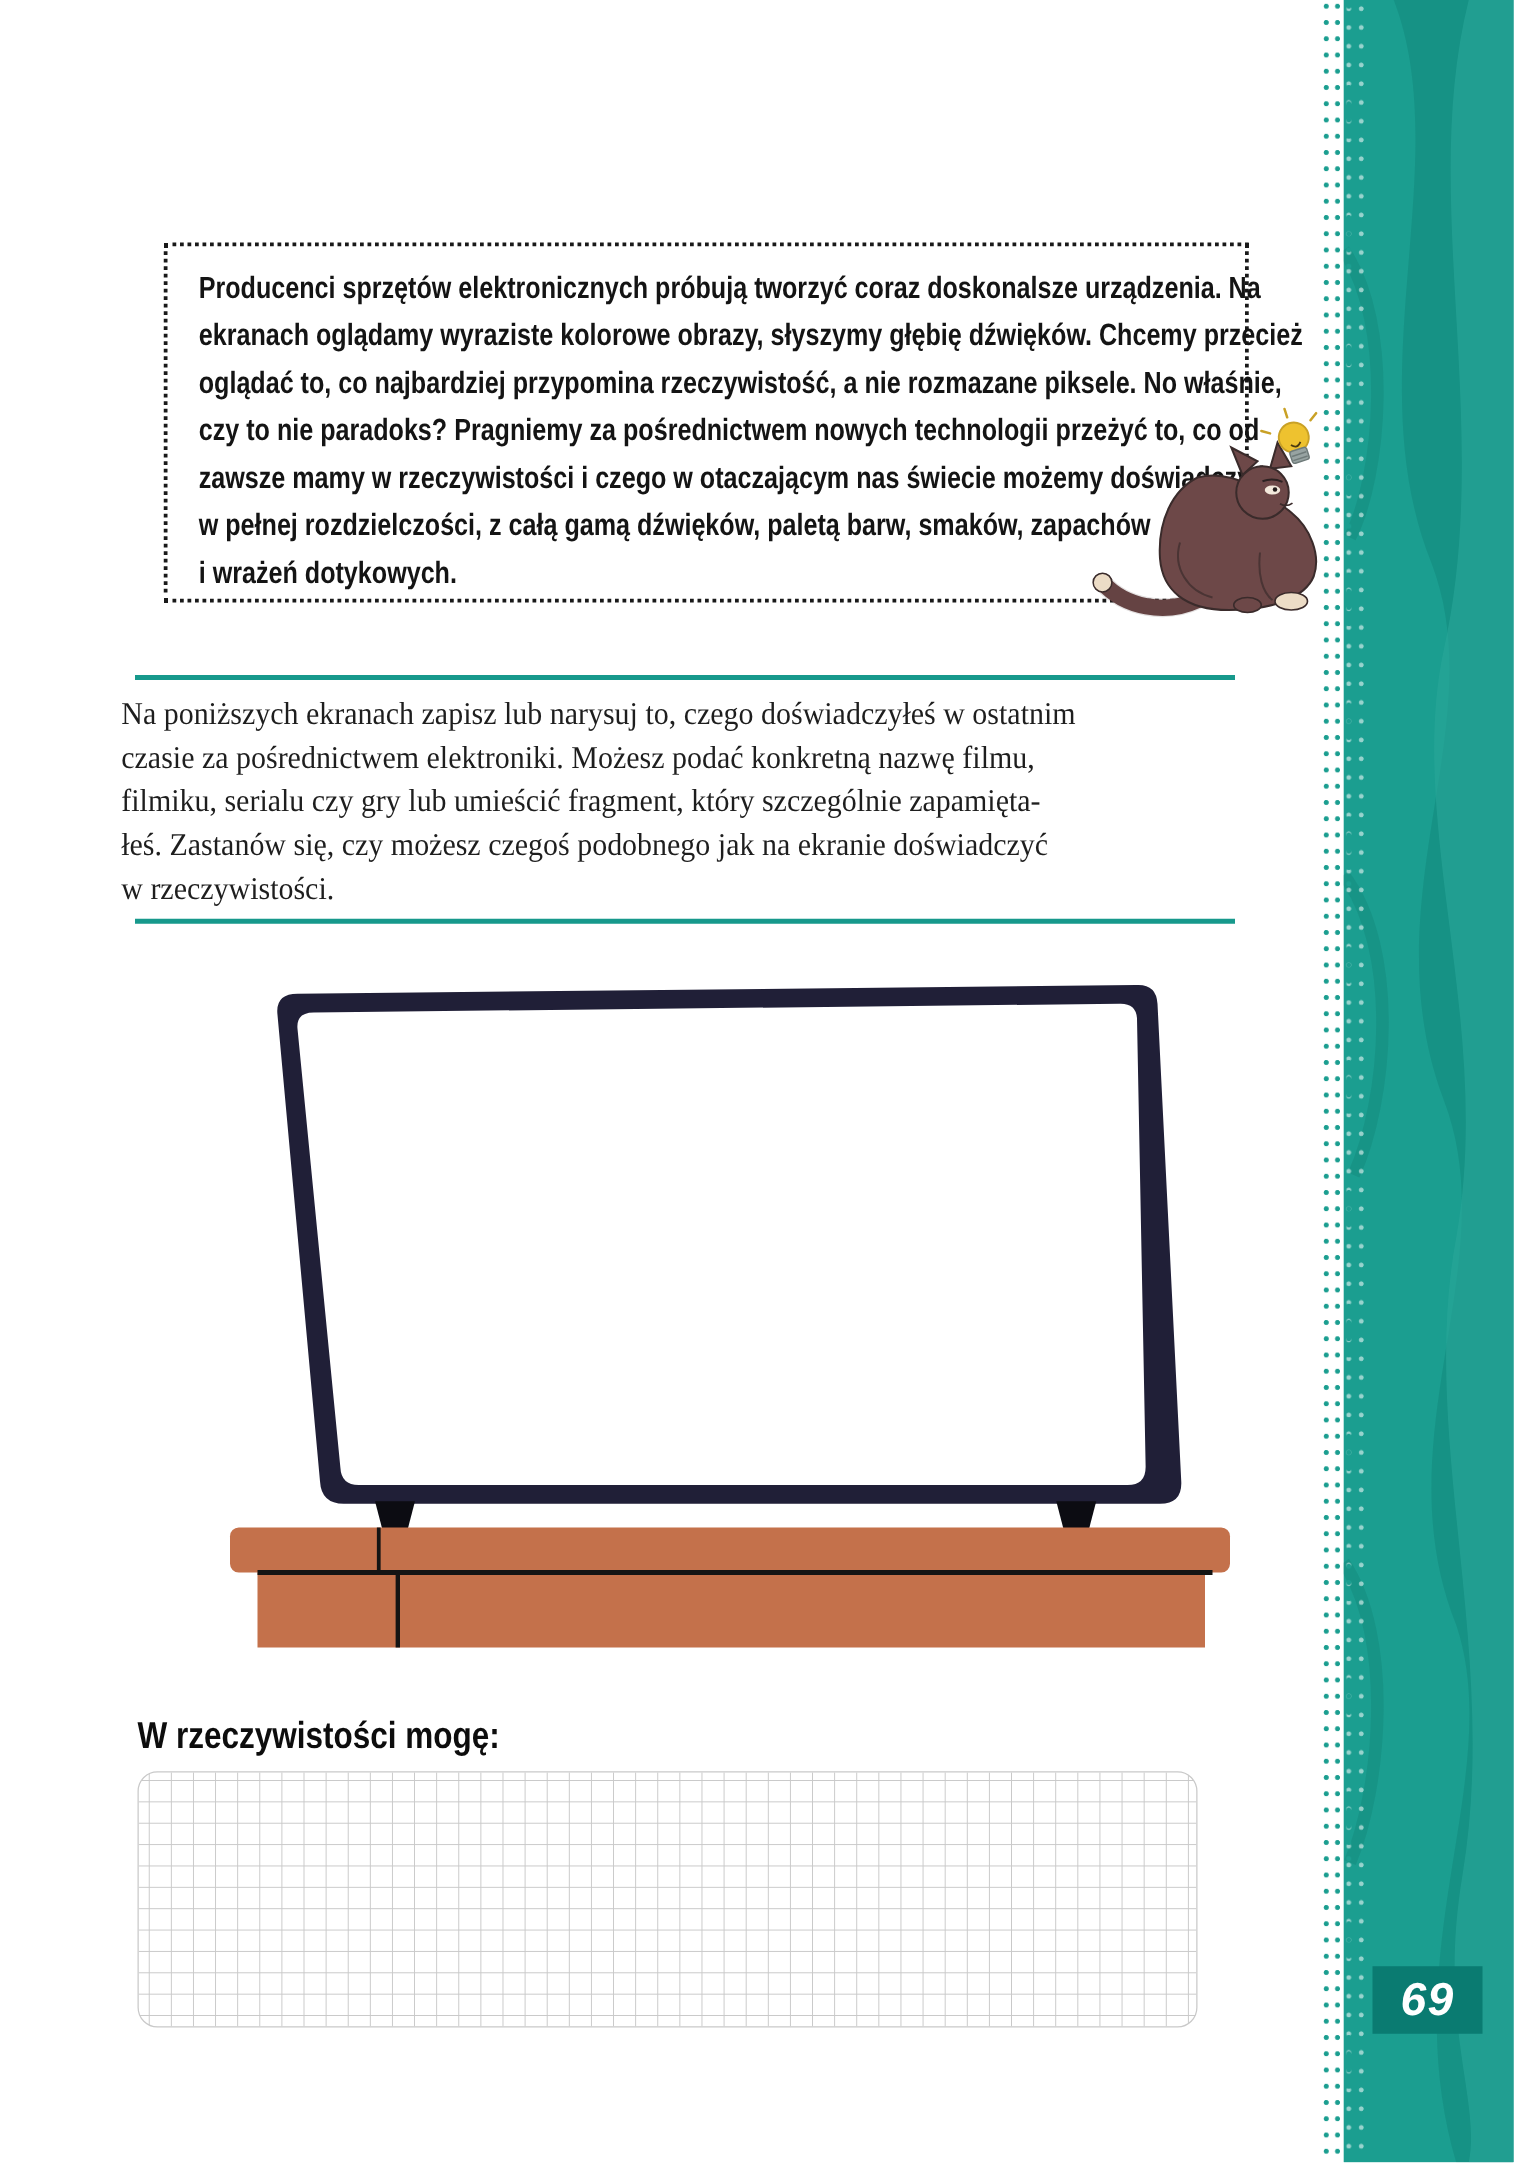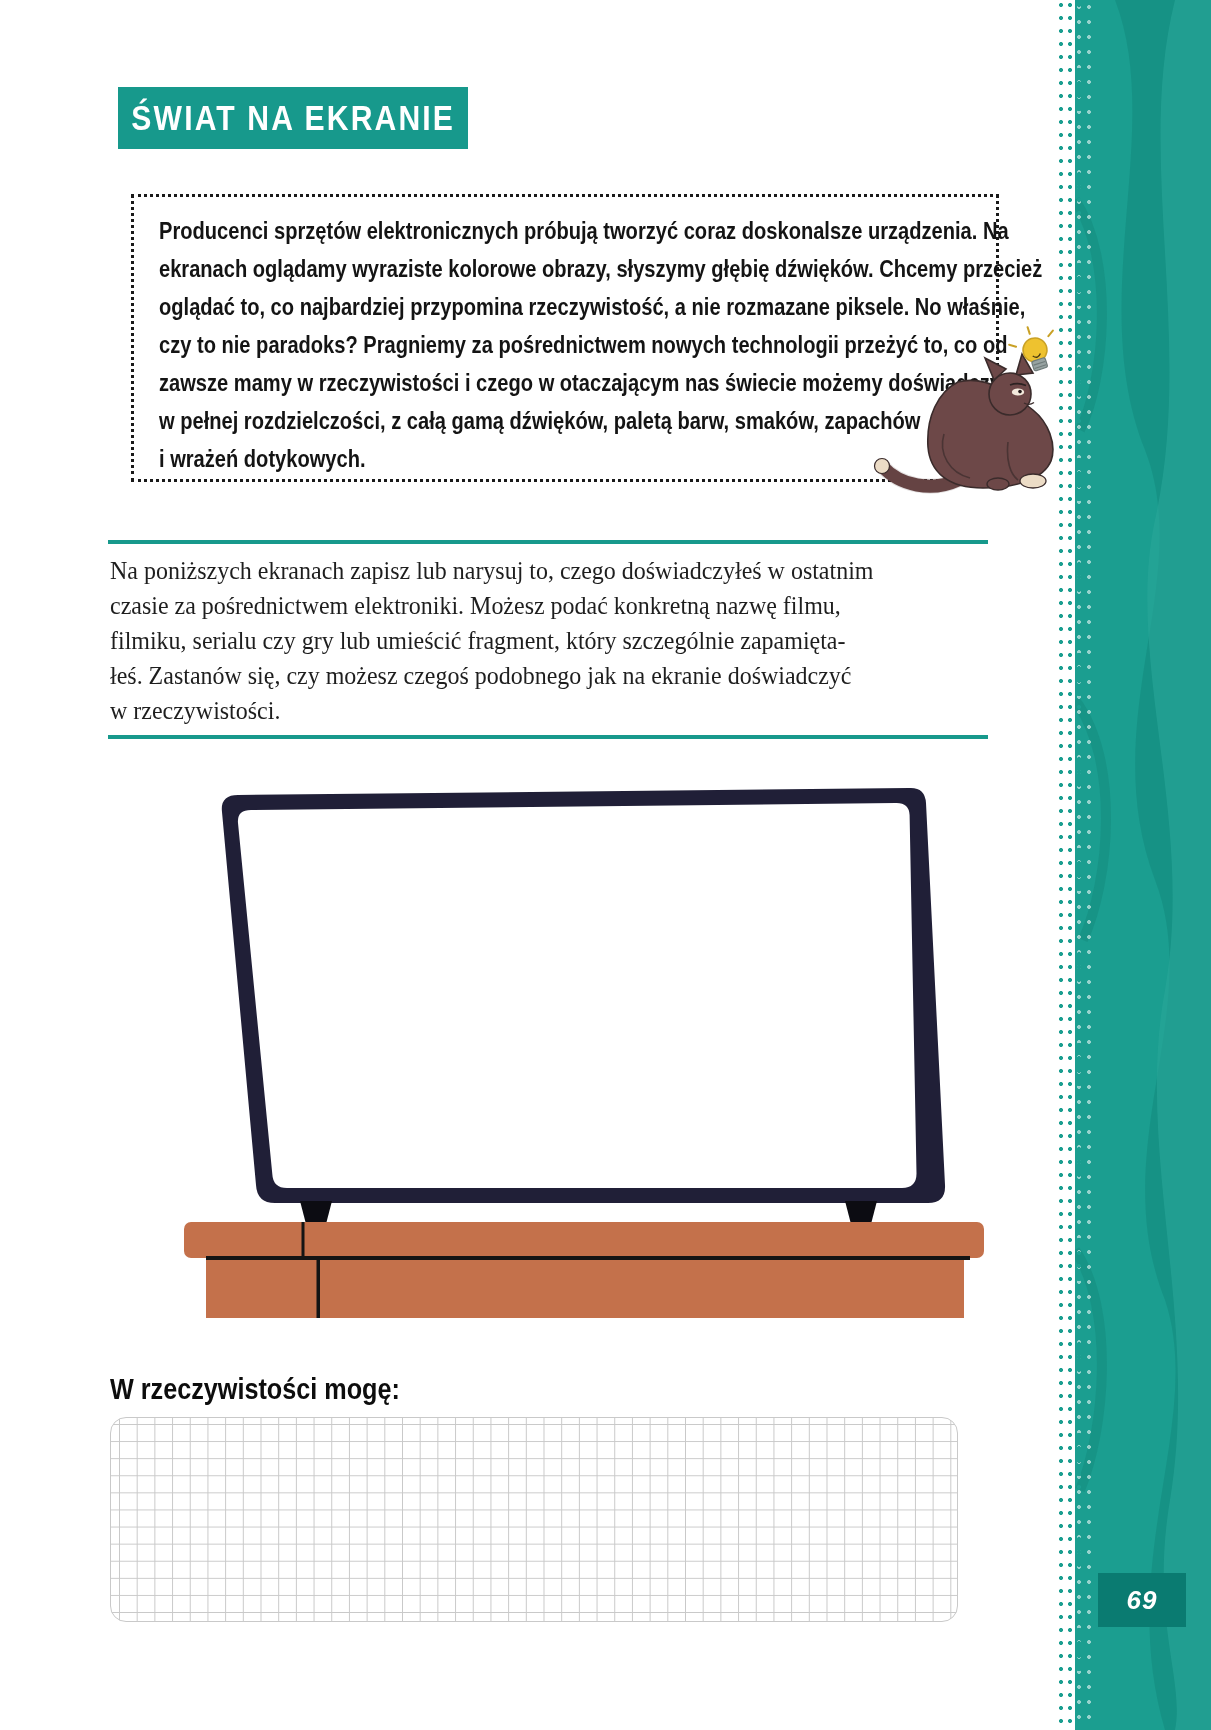--- a/index.html
+++ b/index.html
@@ -12,41 +12,41 @@
   .speckle{position:absolute;top:0;right:128px;width:26px;height:1730px;
     background-image:radial-gradient(circle at 4px 5px, #1b9e90 1.7px, transparent 2.3px);
     background-size:9px 13px;}
   .strip-rough{position:absolute;top:0;left:0;width:18px;height:1730px;
     background-image:radial-gradient(circle at 4px 7px, #ffffff 1.6px, transparent 2.2px);
     background-size:10px 15px;opacity:.55;}
 
   
   .pagenum{position:absolute;left:1098px;top:1573px;width:88px;height:54px;background:#0a7b71;
     display:flex;align-items:center;justify-content:center;color:#ffffff;font-weight:bold;
-    font-size:26px;font-style:italic;letter-spacing:1px;}
+    font-size:37px;font-style:italic;letter-spacing:1px;}
 
   
   .badge{position:absolute;left:118px;top:87px;width:350px;height:62px;background:#17998c;
     display:flex;align-items:center;justify-content:center;}
   .badge span{color:#ffffff;font-weight:bold;font-size:35px;letter-spacing:2.5px;
     white-space:nowrap;transform:scaleX(.86);transform-origin:center;}
 
   
   .introbox{position:absolute;left:131px;top:194px;width:868px;height:288px;
     border:3.5px dotted #191919;box-sizing:border-box;padding:15px 0 0 25px;}
   .cline{white-space:nowrap;transform:scaleX(.82);transform-origin:left center;
     font-size:24.5px;line-height:38px;font-weight:600;color:#141414;letter-spacing:0;}
 
   .cat{position:absolute;left:858px;top:322px;width:202px;height:175px;}
 
   .rule{position:absolute;left:108px;width:880px;height:4px;background:#17998c;}
   .rule1{top:540px;} .rule2{top:735px;}
 
   
-  .instr{position:absolute;left:110px;top:553px;width:880px;}
+  .instr{position:absolute;left:97px;top:553px;width:880px;}
   .sline{white-space:nowrap;transform:scaleX(.94);transform-origin:left center;
     font-family:"Liberation Serif",serif;font-size:25.5px;line-height:35px;color:#1e1e1e;
     font-weight:500;}
 
   .tv{position:absolute;left:150px;top:770px;width:850px;height:560px;}
 
   .activity-heading{position:absolute;left:110px;top:1372px;white-space:nowrap;
     transform:scaleX(.84);transform-origin:left center;font-size:30px;font-weight:bold;
     color:#0d0d0d;letter-spacing:0;}
 
@@ -69,23 +69,20 @@
       <path d="M0,200 C40,260 30,380 5,430 M0,700 C45,760 35,880 8,940 M0,1250 C40,1310 30,1430 5,1490" stroke="#13887b" stroke-width="10" fill="none" opacity="0.45"></path>
     </svg>
     <div class="strip-rough"></div>
   </div>
   <div class="speckle"></div>
 
   <div class="pagenum">
     <span>69</span>
   </div>
 
-  <div class="badge">
-    <span>ŚWIAT NA EKRANIE</span>
-  </div>
 
   <div class="introbox">
     <div class="cline">Producenci sprzętów elektronicznych próbują tworzyć coraz doskonalsze urządzenia. Na</div>
     <div class="cline">ekranach oglądamy wyraziste kolorowe obrazy, słyszymy głębię dźwięków. Chcemy przecież</div>
     <div class="cline">oglądać to, co najbardziej przypomina rzeczywistość, a nie rozmazane piksele. No właśnie,</div>
     <div class="cline">czy to nie paradoks? Pragniemy za pośrednictwem nowych technologii przeżyć to, co od</div>
     <div class="cline">zawsze mamy w rzeczywistości i czego w otaczającym nas świecie możemy doświadczyć</div>
     <div class="cline">w pełnej rozdzielczości, z całą gamą dźwięków, paletą barw, smaków, zapachów</div>
     <div class="cline">i wrażeń dotykowych.</div>
   </div>

